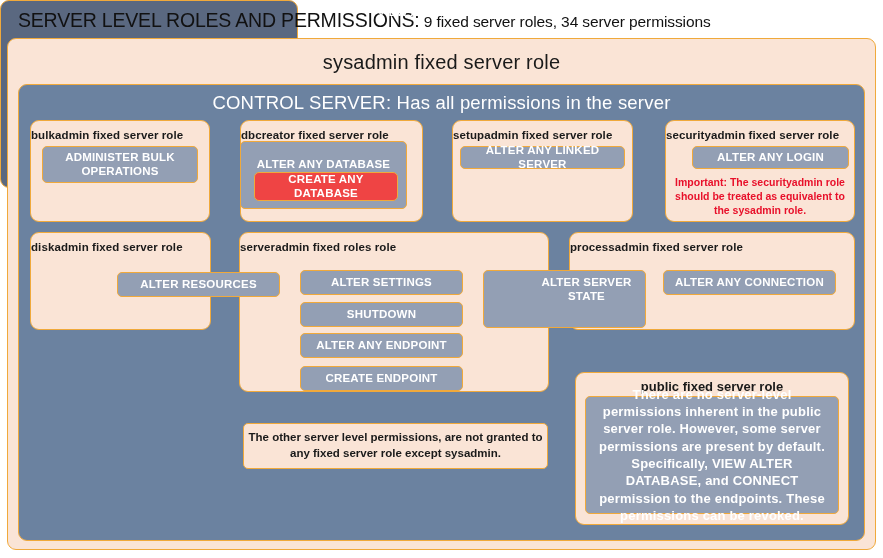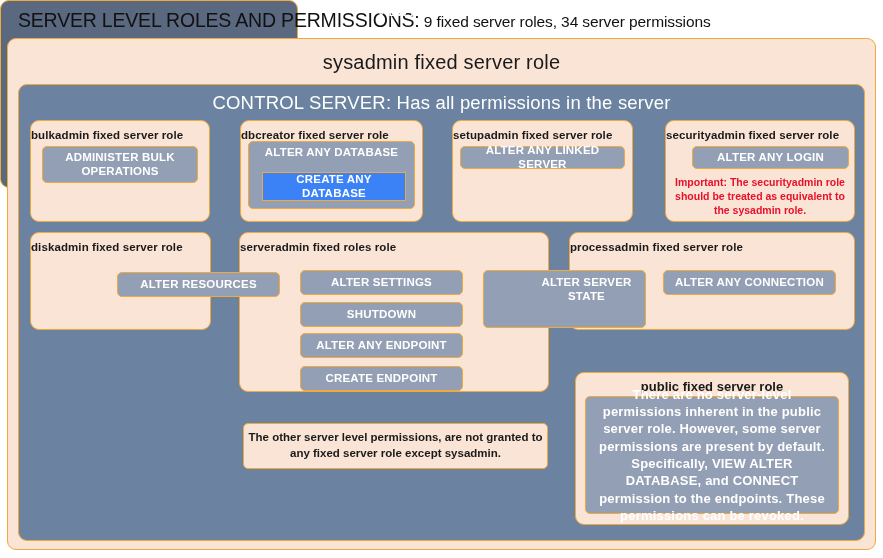--- a/index.html
+++ b/index.html
@@ -58,23 +58,23 @@
     font-size: 11.5px;
     font-weight: bold;
     letter-spacing: 0.2px;
     display: flex;
     align-items: center;
     justify-content: center;
     text-align: center;
     line-height: 1.18;
   }
   .perm-dark {
-    background: #3b82f6;
-    border: 1.6px solid #F0A93B;
-    border-radius: 0;
+    background: #ef4444;
+    border: 1.6px solid #F0A93B;
+    border-radius: 5px;
     color: #ffffff;
     font-size: 11.5px;
     font-weight: bold;
     letter-spacing: 0.2px;
     display: flex;
     align-items: center;
     justify-content: center;
     text-align: center;
   }
 
@@ -114,23 +114,23 @@
 
   #role-bulkadmin   { left: 30px;  top: 120px; width: 180px; height: 102px; }
   #role-dbcreator   { left: 240px; top: 120px; width: 183px; height: 102px; }
   #role-setupadmin  { left: 452px; top: 120px; width: 181px; height: 102px; }
   #role-securityadmin { left: 665px; top: 120px; width: 190px; height: 102px; }
 
   #perm-administer-bulk {
     left: 42px; top: 146px; width: 156px; height: 37px;
   }
   #perm-alter-any-database {
-    left: 248px; top: 141px; width: 167px; height: 68px;
+    left: 240px; top: 141px; width: 167px; height: 68px;
     display: block;
-    padding-top: 4px;
+    padding-top: 16px;
   }
   #perm-alter-any-database .nested-title {
     text-align: center;
     width: 100%;
     display: block;
   }
   #perm-create-any-database {
     position: absolute;
     left: 13px; top: 30px; width: 142px; height: 27px;
   }

